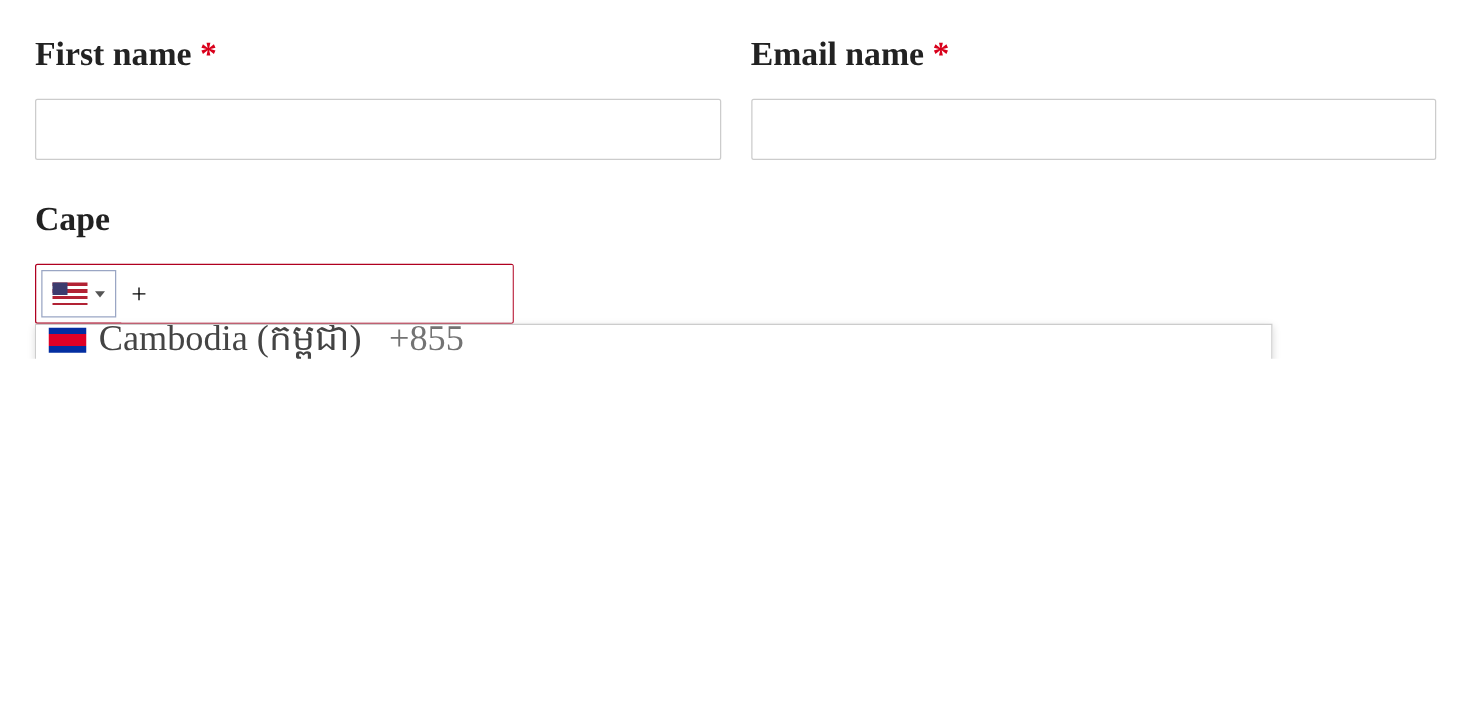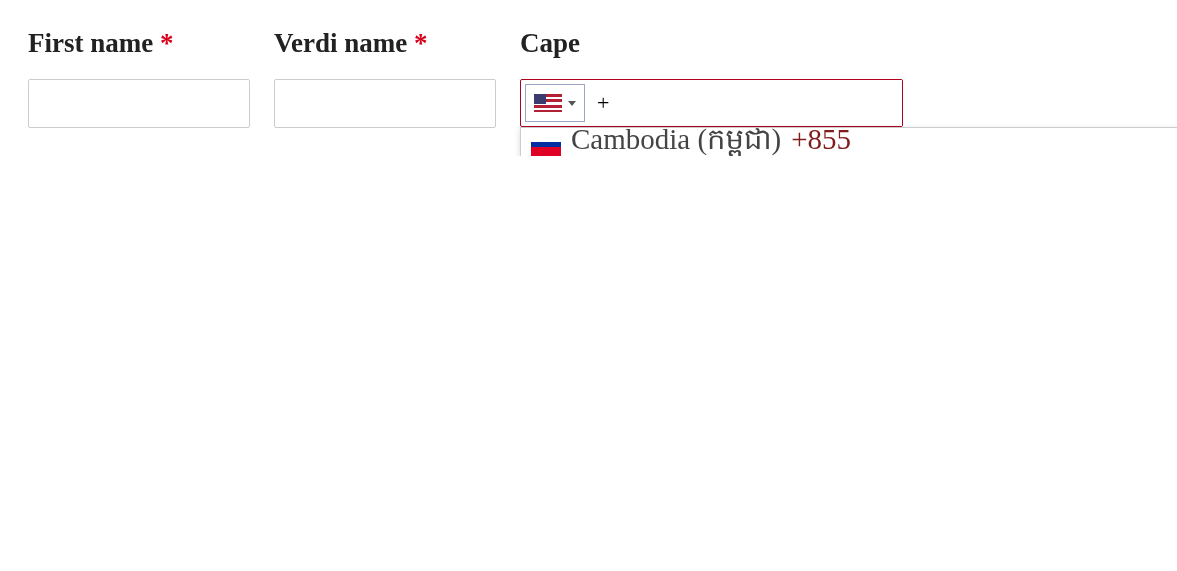--- a/index.html
+++ b/index.html
@@ -5,21 +5,21 @@
 * { box-sizing: border-box; margin: 0; padding: 0; }
 body {
   font-family: Georgia, "Times New Roman", serif;
   padding: 28px;
   background: #fff;
   color: #222;
   width: 1177px;
 }
 .form-grid {
   display: grid;
-  grid-template-columns: 1fr 1fr 1fr 1fr;
+  grid-template-columns: 1fr 1fr;
   column-gap: 24px;
   row-gap: 32px;
 }
 .field {}
 .field-label {
   font-weight: 700;
   font-size: 27px;
   color: #222;
   margin-bottom: 20px;
   display: block;
@@ -94,30 +94,30 @@
   box-shadow: 0 2px 6px rgba(0,0,0,0.15);
   z-index: 10;
   overflow-y: scroll;
   height: 298px;
 }
 .dropdown::-webkit-scrollbar { width: 16px; }
 .dropdown::-webkit-scrollbar-track { background: #f1f1f1; }
 .dropdown::-webkit-scrollbar-thumb { background: #aaa; border-radius: 2px; }
 .dd-item {
   display: flex;
-  align-items: flex-end;
+  align-items: center;
   gap: 10px;
   padding: 12px 10px;
   font-size: 29px;
   color: #444;
   cursor: pointer;
   line-height: 1.5;
 }
 .dd-item.hover { background: #eeeeee; }
-.dd-code { color: #7f1d1d; font-size: 29px; }
+.dd-code { color: #737373; font-size: 29px; margin-left: 12px; }
 .dd-flag { width: 30px; height: 20px; display: inline-block; flex-shrink: 0; }
 .flag-kh {
   background: linear-gradient(#032ea1 0 25%, #e00025 25% 75%, #032ea1 75% 100%);
 }
 .flag-cm {
   background: linear-gradient(90deg, #007a5e 0 33.3%, #ce1126 33.3% 66.6%, #fcd116 66.6% 100%);
   position: relative;
 }
 .flag-cm::after {
   content: "★"; position: absolute; left: 50%; top: 50%;
@@ -153,21 +153,21 @@
   <div class="field">
     <label class="field-label">
       <span>First name</span>
       <span class="req">*</span>
     </label>
     <input class="text-input" type="text" value="" style="">
   </div>
 
   <div class="field">
     <label class="field-label">
-      <span>Verdi name</span>
+      <span>Email name</span>
       <span class="req">*</span>
     </label>
     <input class="text-input" type="text" value="" style="">
   </div>
 
   <div class="field">
     <label class="field-label">
       <span>Cape</span>
     </label>
     <div class="phone-wrap">

